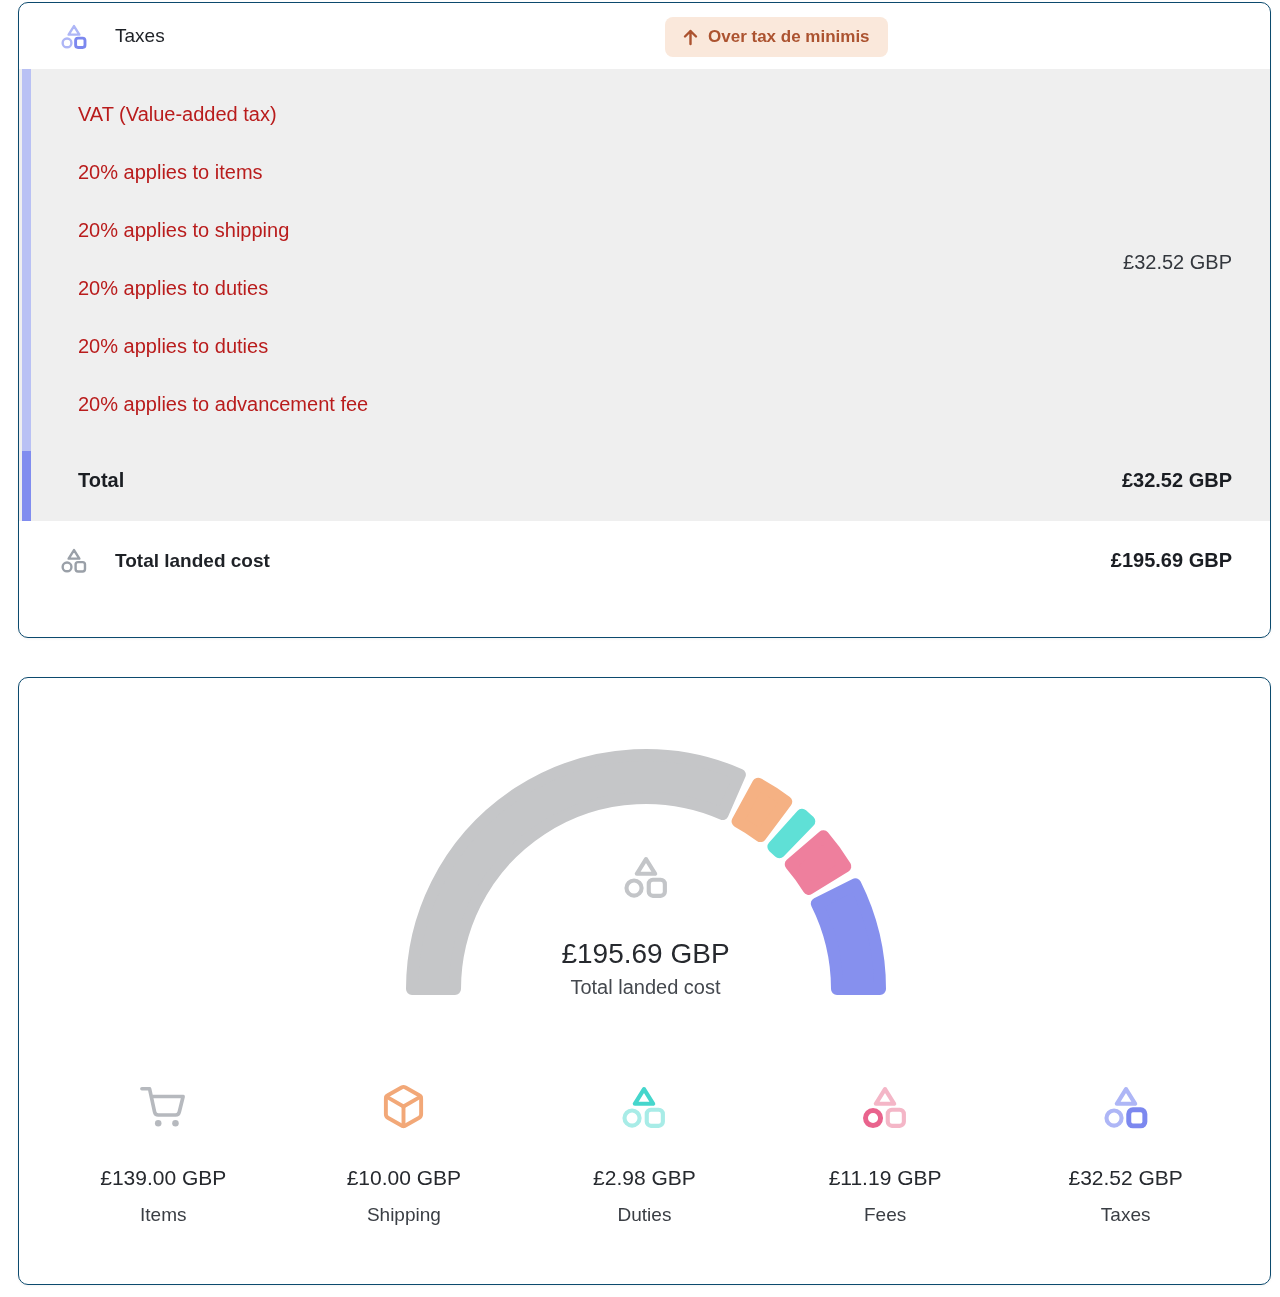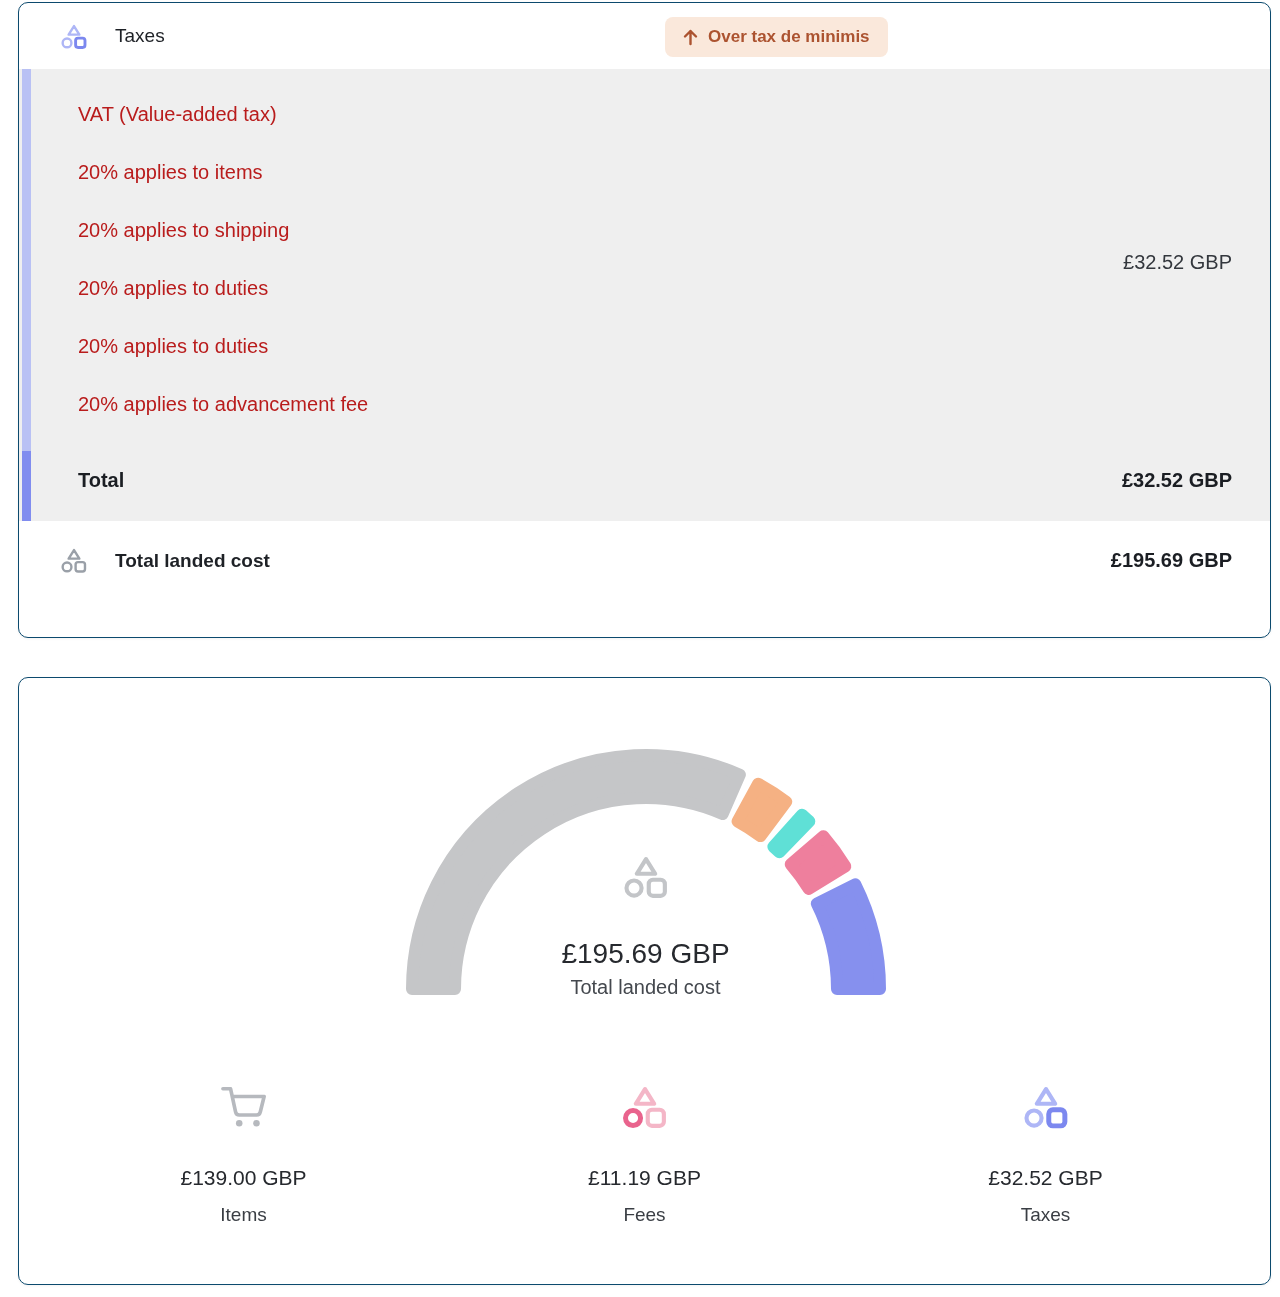--- a/index.html
+++ b/index.html
@@ -138,21 +138,43 @@
         <svg viewBox="0 0 24 24" width="50" height="46" fill="none" stroke="#b6b9be" stroke-width="1.9" stroke-linecap="round" stroke-linejoin="round">
           <path d="M1 2.5h4l2.6 12.1a2 2 0 0 0 2 1.6h8.9a2 2 0 0 0 2-1.6L22.5 6.5H6"></path>
           <circle cx="9.5" cy="20.5" r="1.7" fill="#b6b9be" stroke="none"></circle>
           <circle cx="18.5" cy="20.5" r="1.7" fill="#b6b9be" stroke="none"></circle>
         </svg>
       </div>
       <div class="val">£139.00 GBP</div>
       <div class="cat">Items</div>
     </div>
 
+    <div class="legend-col">
+      <div class="ic">
+        <svg viewBox="0 0 24 24" width="47" height="47" fill="none" stroke="#f2a878" stroke-width="2" stroke-linecap="round" stroke-linejoin="round">
+          <path d="M21 16V8a2 2 0 0 0-1-1.73l-7-4a2 2 0 0 0-2 0l-7 4A2 2 0 0 0 3 8v8a2 2 0 0 0 1 1.73l7 4a2 2 0 0 0 2 0l7-4A2 2 0 0 0 21 16z"></path>
+          <polyline points="3.27 6.96 12 12.01 20.73 6.96"></polyline>
+          <line x1="12" y1="22.08" x2="12" y2="12"></line>
+        </svg>
+      </div>
+      <div class="val">£10.00 GBP</div>
+      <div class="cat">Shipping</div>
+    </div>
 
+    <div class="legend-col">
+      <div class="ic">
+        <svg class="trio trio-teal" viewBox="0 0 56 50" width="52" height="46">
+          <path class="t-tri" d="M28 5.5 L38 21.5 H18 Z" stroke-linejoin="round"></path>
+          <circle class="t-cir" cx="15" cy="37" r="8.2"></circle>
+          <rect class="t-sq" x="31" y="28" width="17.5" height="17.5" rx="4.5"></rect>
+        </svg>
+      </div>
+      <div class="val">£2.98 GBP</div>
+      <div class="cat">Duties</div>
+    </div>
 
     <div class="legend-col">
       <div class="ic">
         <svg class="trio trio-pink" viewBox="0 0 56 50" width="52" height="46">
           <path class="t-tri" d="M28 5.5 L38 21.5 H18 Z" stroke-linejoin="round"></path>
           <circle class="t-cir" cx="15" cy="37" r="8.2"></circle>
           <rect class="t-sq" x="31" y="28" width="17.5" height="17.5" rx="4.5"></rect>
         </svg>
       </div>
       <div class="val">£11.19 GBP</div>

